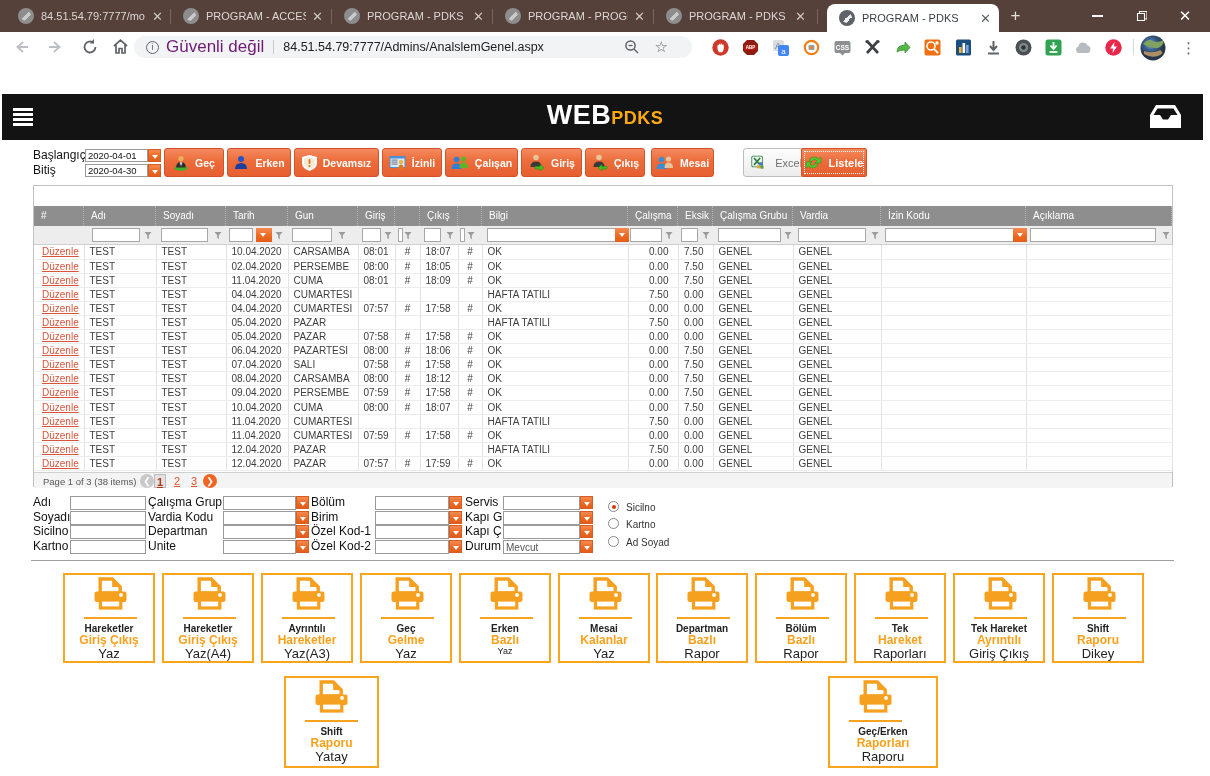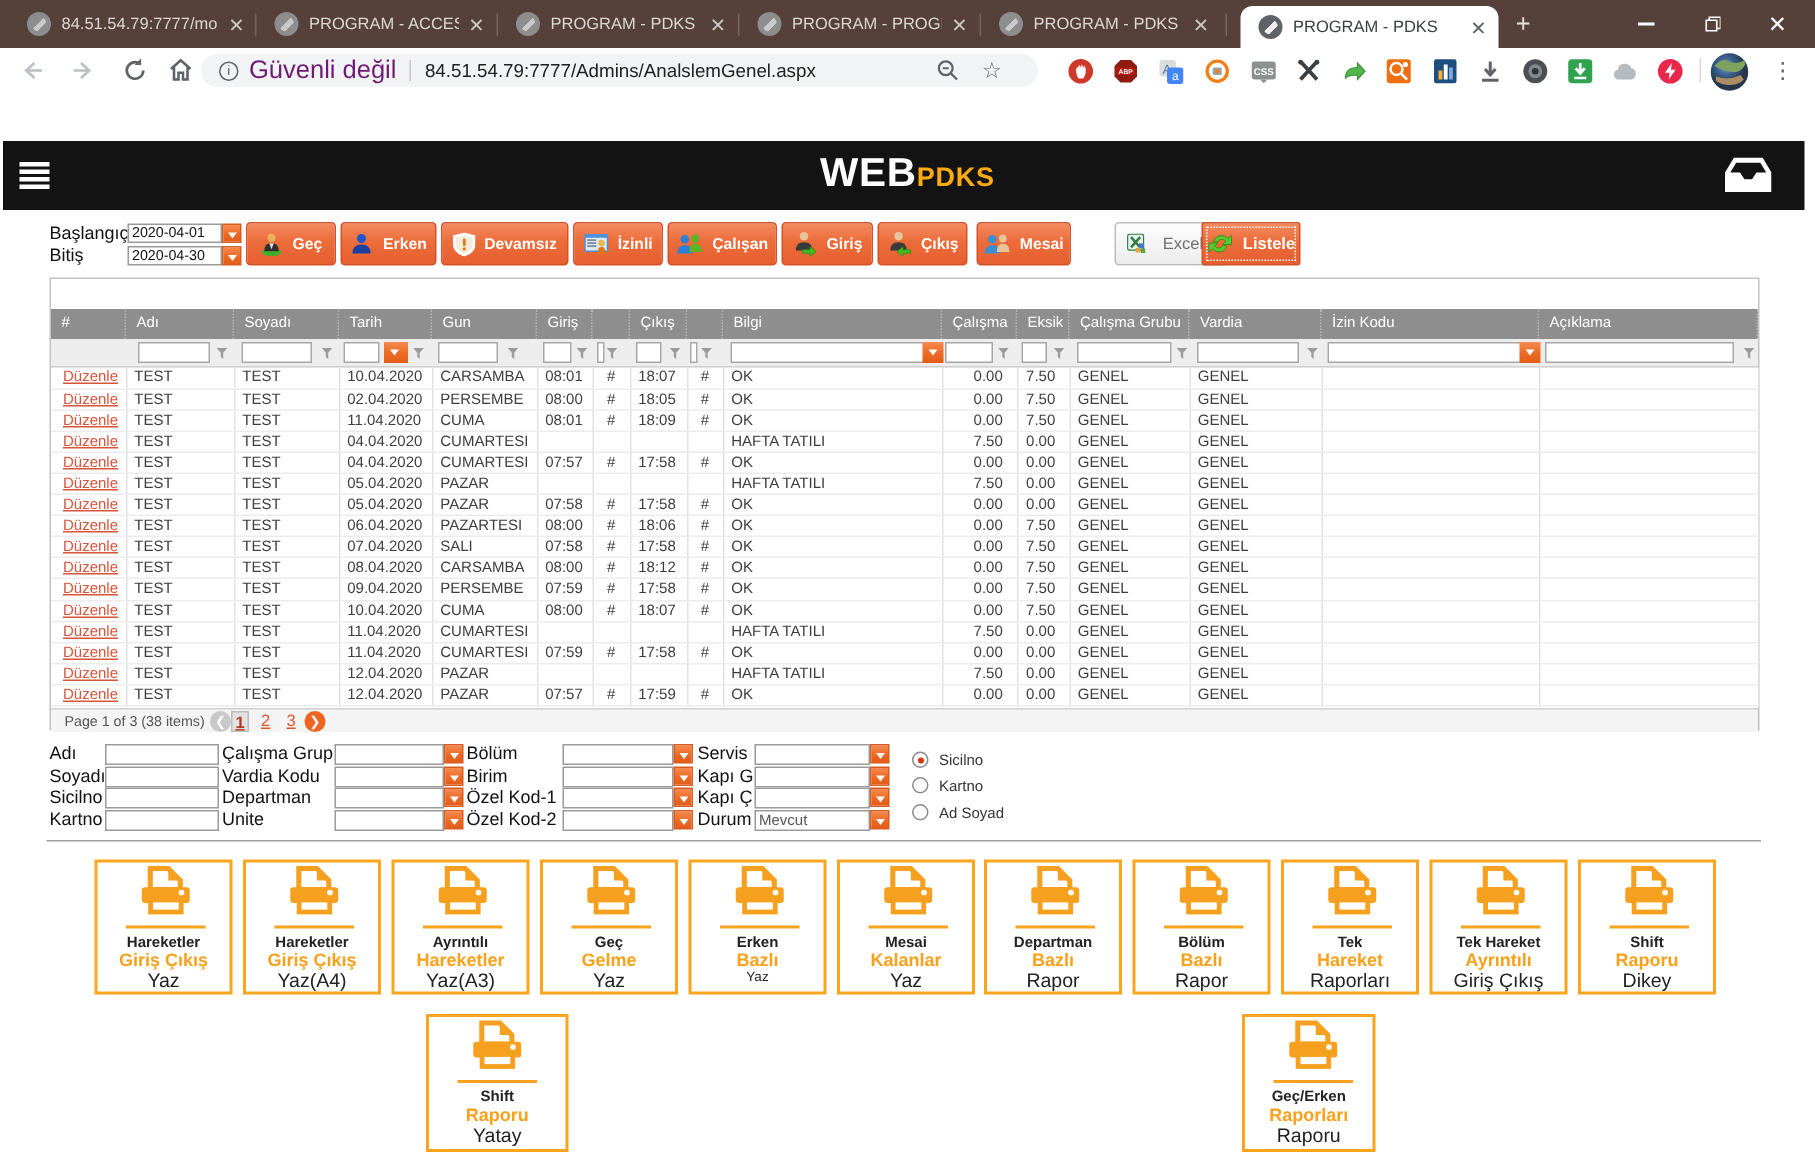--- a/index.html
+++ b/index.html
@@ -959,21 +959,21 @@
       <path d="M18.2 2 L26.2 10 H18.2 Z" fill="#f6a01f"></path>
       <rect x="0.5" y="14.5" width="32" height="10.5" rx="2.2" fill="#f6a01f"></rect>
       <circle cx="27" cy="18" r="1.9" fill="#fff"></circle>
       <rect x="6.4" y="23" width="20.4" height="8" fill="#fff" stroke="#f6a01f" stroke-width="3.2"></rect>
     </svg>
     <div class="ul"></div>
     <div class="l1">Shift</div>
     <div class="l2">Raporu</div>
     <div class="l3">Yatay</div>
   </div>
-<div class="bx" style="left:828px;top:676px;width:89px;height:92px">
+<div class="bx" style="left:828px;top:676px;width:110px;height:92px">
     <svg style="position:absolute;left:29px;top:2px" width="33" height="33" viewBox="0 0 33 33">
       <path d="M6.2 2 H18.2 L26.2 10 V16 H6.2 Z" fill="#fff" stroke="#f6a01f" stroke-width="3.4"></path>
       <path d="M18.2 2 L26.2 10 H18.2 Z" fill="#f6a01f"></path>
       <rect x="0.5" y="14.5" width="32" height="10.5" rx="2.2" fill="#f6a01f"></rect>
       <circle cx="27" cy="18" r="1.9" fill="#fff"></circle>
       <rect x="6.4" y="23" width="20.4" height="8" fill="#fff" stroke="#f6a01f" stroke-width="3.2"></rect>
     </svg>
     <div class="ul"></div>
     <div class="l1">Geç/Erken</div>
     <div class="l2">Raporları</div>

